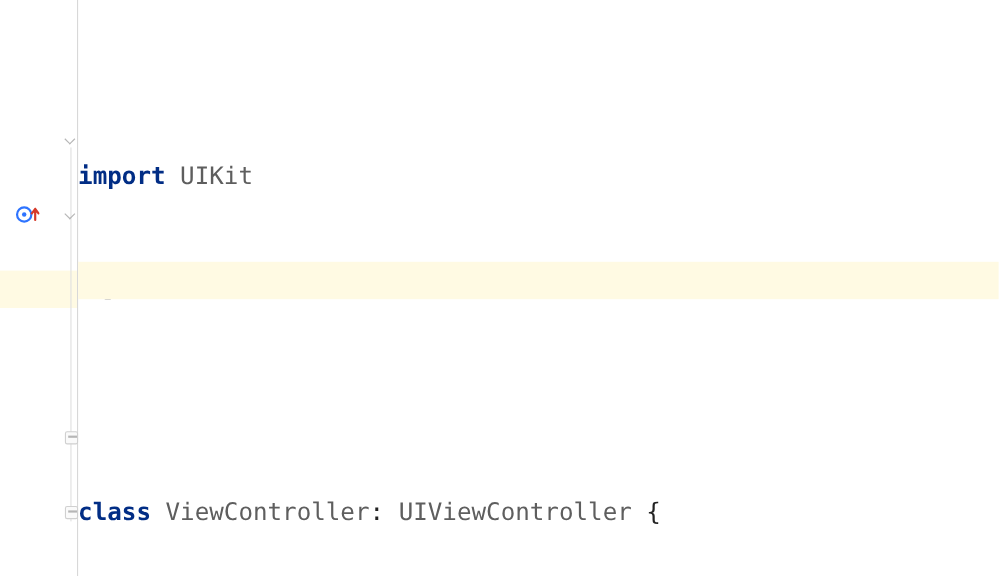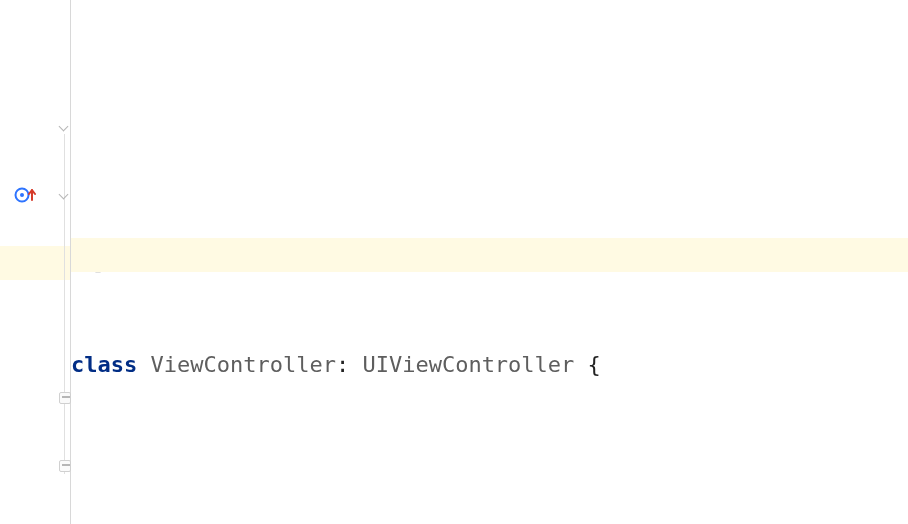--- a/index.html
+++ b/index.html
@@ -133,20 +133,21 @@
       </svg>
     </div>
 
     <div class="fold-toggle fold-close" style="top:392px"></div>
     <div class="fold-toggle fold-close" style="top:460px"></div>
   </div>
 
   <div class="code-area">
     <div class="current-line-bg" style="top:238px"></div>
 
+    <span class="line"><span class="tok kw">import</span><span class="tok"> </span><span class="tok type">UIKit</span></span>
     <span class="line"></span>
     <span class="line"></span>
     <span class="line"><span class="tok kw">class</span><span class="tok"> </span><span class="tok type">ViewController</span><span class="tok punct">: </span><span class="tok type">UIViewController</span><span class="tok"> </span><span class="tok punct">{</span></span>
     
     
     
     
     
     
     

